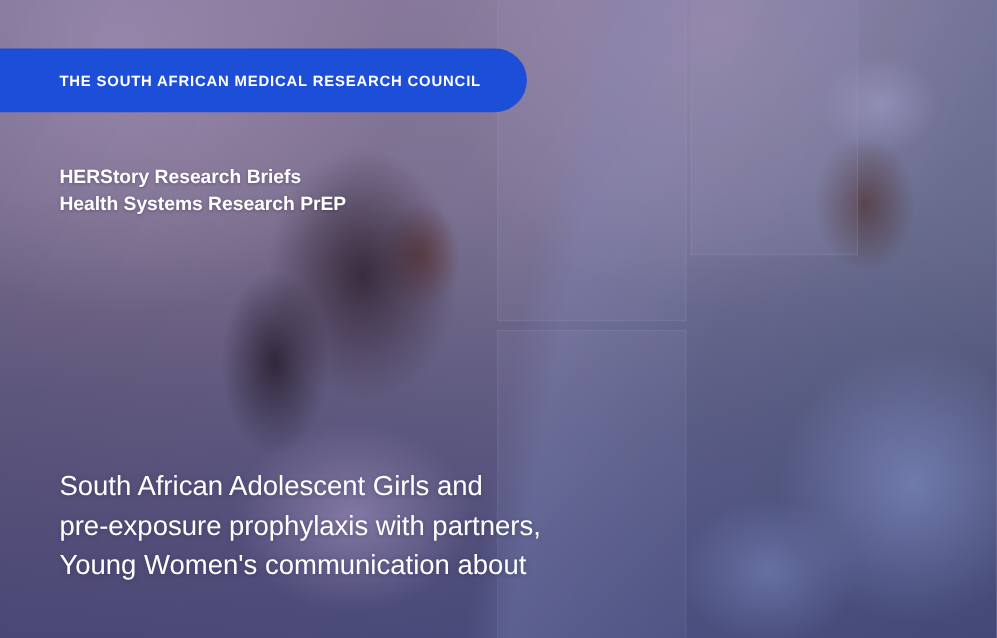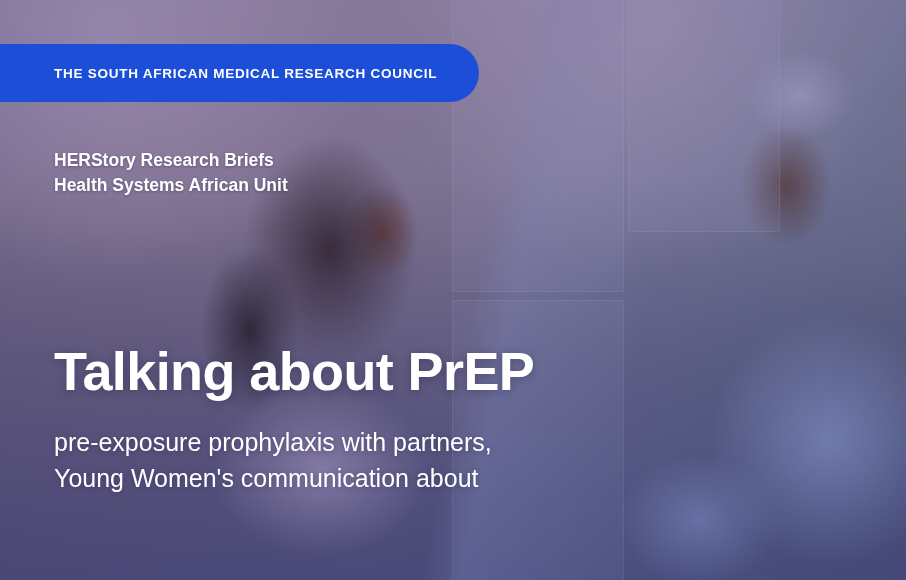--- a/index.html
+++ b/index.html
@@ -150,23 +150,23 @@
   </div>
   <div class="tint"></div>
   <div class="tint2"></div>
 
   <div class="org-banner">
     <span>THE SOUTH AFRICAN MEDICAL RESEARCH COUNCIL</span>
   </div>
 
   <div class="series">
     <div>HERStory Research Briefs</div>
-    <div>Health Systems African Unit</div>
+    <div>Health Systems Research PrEP</div>
   </div>
 
-  <div class="title">Talking about PrEP</div>
 
   <div class="subtitle">
+    <div>South African Adolescent Girls and</div>
     <div>pre-exposure prophylaxis with partners,</div>
     <div>Young Women's communication about</div>
   </div>
 
 </div>
 
 </body></html>

